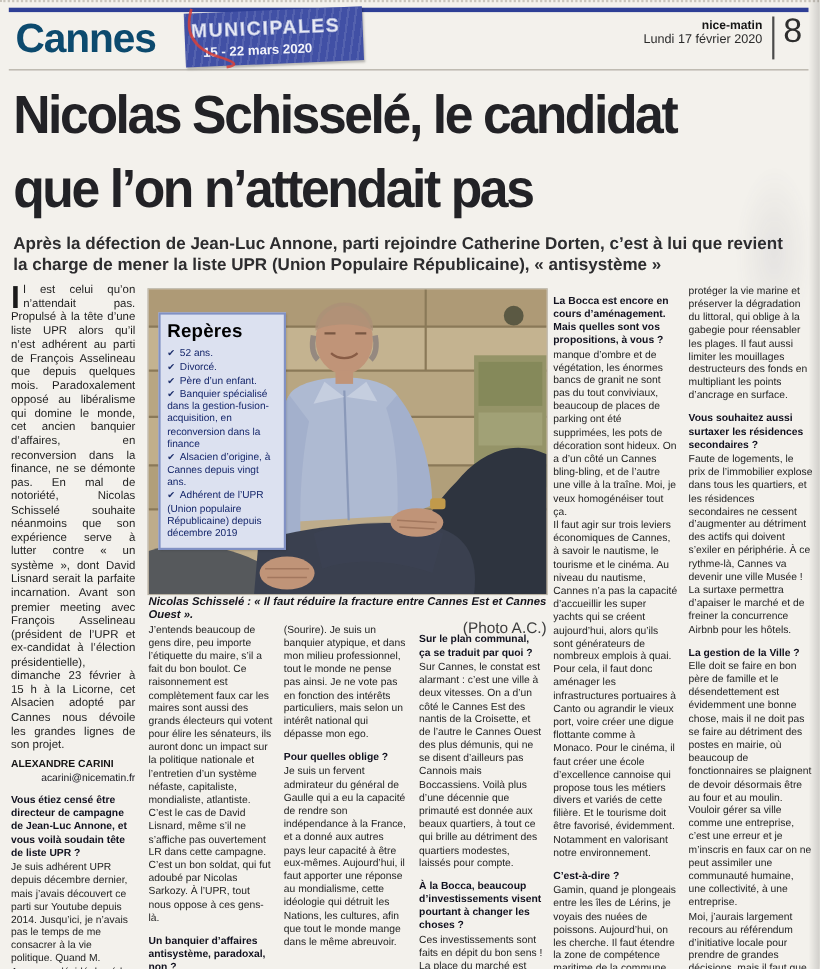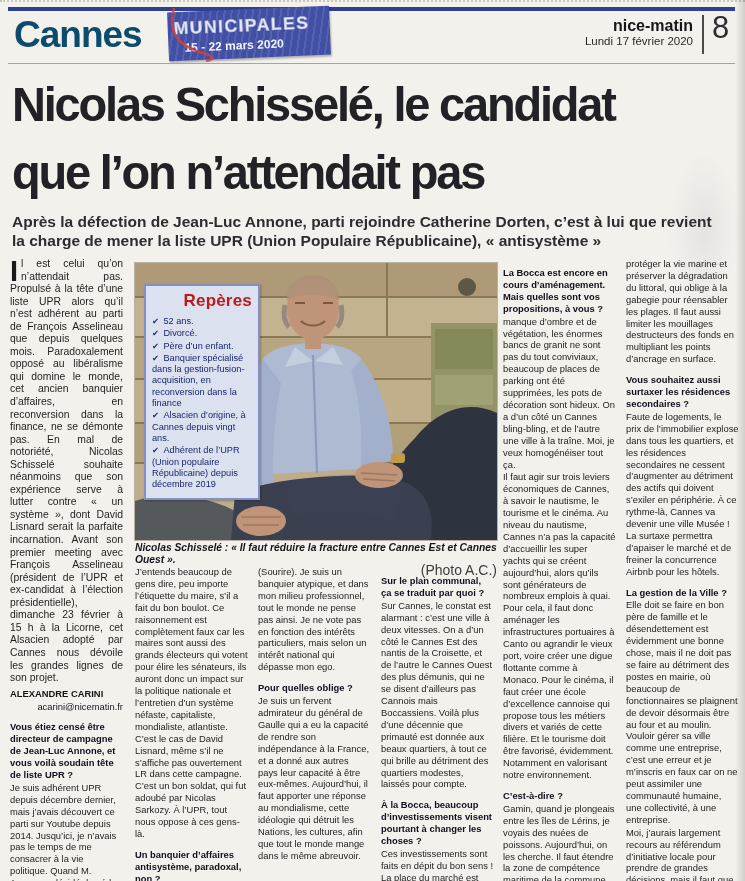--- a/index.html
+++ b/index.html
@@ -15,21 +15,21 @@
   .banner{position:absolute;left:168px;top:9px;width:162px;height:49px;background:#4150a5;
         transform:rotate(-2.4deg);box-shadow:1px 2px 2px rgba(0,0,0,.25);overflow:hidden;}
   .banner-stripes{position:absolute;inset:0;background:repeating-linear-gradient(100deg,
         rgba(255,255,255,.10) 0 2px,rgba(0,0,0,0) 2px 7px);}
   .banner-title{position:relative;margin:6px 6px 0;font-size:17.5px;font-weight:bold;
         letter-spacing:1.5px;color:#e8eaf4;text-shadow:0 0 1px #30407f;
         -webkit-text-stroke:.6px #aeb6dd;font-family:"Liberation Sans",sans-serif;}
   .banner-dates{position:relative;margin:2px 8px 0 16px;font-size:12px;font-weight:bold;color:#f2f3fa;}
   .banner-swoosh{position:absolute;left:160px;top:6px;width:170px;height:58px;pointer-events:none;}
   .masthead{position:absolute;right:52px;top:17px;text-align:right;line-height:1.15;}
-  .paper-name{font-size:16px;font-weight:bold;color:#161616;}
+  .paper-name{font-size:11px;font-weight:bold;color:#161616;}
   .issue-date{font-size:11.5px;color:#2b2b2b;}
   .pn-divider{position:absolute;left:702px;top:15px;width:2px;height:39px;background:#4a4a4a;}
   .page-number{position:absolute;left:712px;top:10px;font-size:31px;color:#2e2e2e;}
   .head-rule{position:absolute;top:63px;left:8px;right:10px;height:1px;background:#a9a49b;}
   
   .headline{position:absolute;left:12px;top:70px;margin:0;width:726px;
         font-size:47px;line-height:65px;font-weight:bold;letter-spacing:-2.2px;color:#222226;
         white-space:pre-line;transform:scaleY(1.04);transform-origin:top left;}
   .subhead{position:absolute;left:12px;top:212px;margin:0;width:712px;
         font-size:15.5px;line-height:19px;font-weight:bold;color:#2d2d2f;}
@@ -46,21 +46,21 @@
   .col .byline{font-weight:bold;margin-top:3px;color:#141414;}
   .col .email{font-weight:normal;text-align:right;color:#16161f;margin-bottom:2px;}
   .col .question{font-weight:bold;color:#10101e;margin:9px 0 1px;}
   .col .answer{color:#232323;}
   
   .photo{position:absolute;left:135px;top:263px;width:362px;height:277px;margin:0;
         background:#c4b391;outline:1px solid #b9b2a4;}
   .photo svg{display:block;width:100%;height:100%;}
   .reperes{position:absolute;left:9px;top:21px;width:100px;background:#dce1f0;
         border:2px solid #8191c4;padding:5px 6px 7px;box-shadow:1px 1px 2px rgba(0,0,0,.25);}
-  .reperes h3{margin:0 0 5px;font-size:17px;font-weight:bold;color:#b91c1c;letter-spacing:.2px;text-align:right;}
+  .reperes h3{margin:0 0 5px;font-size:17px;font-weight:bold;color:#000000;letter-spacing:.2px;}
   .reperes ul{list-style:none;margin:0;padding:0;font-size:9.2px;line-height:11.3px;color:#16276b;}
   .reperes li{margin:0 0 1px;}
   .reperes .check{color:#1b2d6b;font-size:8.5px;margin-right:2px;}
   .caption{position:absolute;left:135px;top:542px;width:362px;font-size:10.3px;line-height:11.5px;}
   .caption .capbold{display:inline;font-weight:bold;font-style:italic;color:#14141c;}
   .caption .credit{display:block;text-align:right;font-size:14px;color:#3c3c3c;margin-top:0px;}
 </style>
 </head>
 <body>
 

